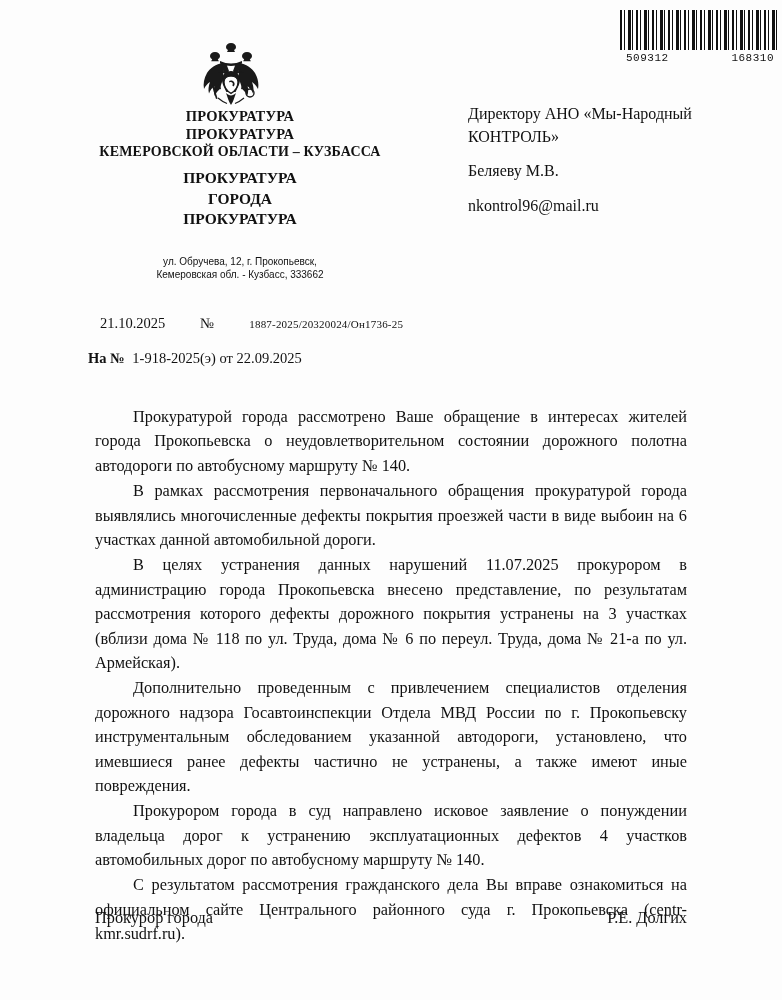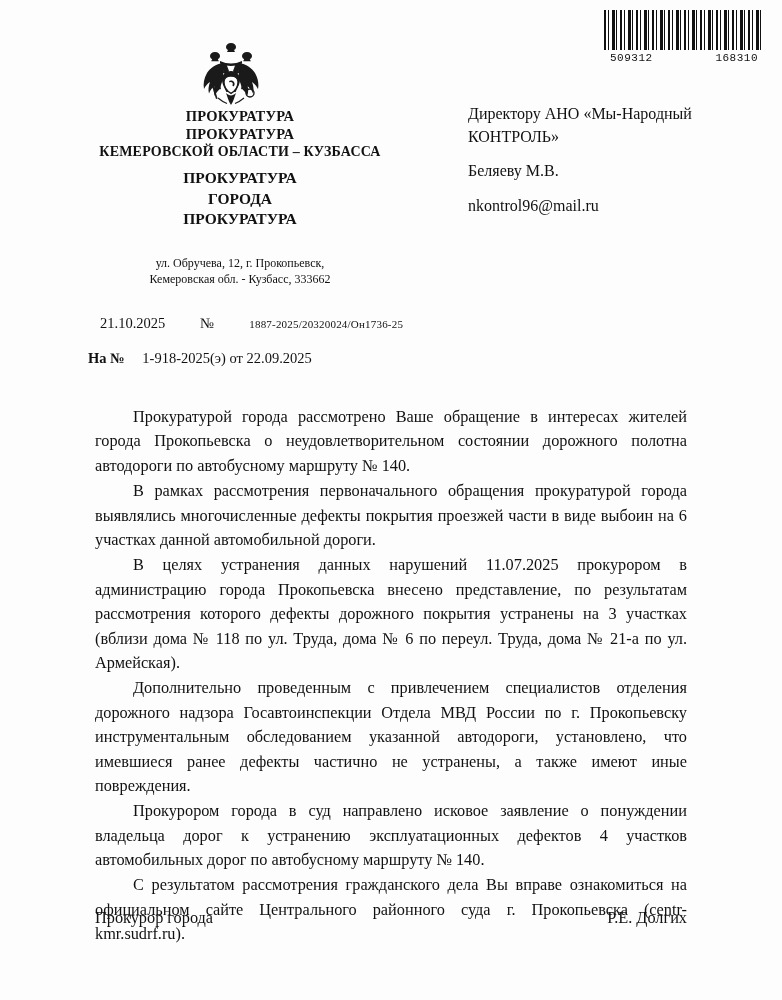--- a/index.html
+++ b/index.html
@@ -20,21 +20,21 @@
     position: relative;
     width: 782px;
     height: 1000px;
     background: #fdfdfd;
   }
 
   
   .barcode-block {
     position: absolute;
     top: 10px;
-    right: 18px;
+    right: 2px;
     width: 160px;
     text-align: left;
     margin-left: 20px;
   }
   .barcode-bars {
     height: 40px;
     width: 158px;
     background-image:
       repeating-linear-gradient(
         to right,
@@ -89,22 +89,22 @@
     font-size: 14px;
   }
   .lh-big {
     font-weight: bold;
     font-size: 15.5px;
     margin-top: 8px;
     line-height: 1.3;
   }
   .address {
     margin-top: 26px;
-    font-family: Liberation Serif, serif;
-    font-size: 12px;
+    font-family: Liberation Sans, sans-serif;
+    font-size: 10px;
     line-height: 1.35;
     color: #111;
   }
 
   
   .addressee {
     position: absolute;
     left: 468px;
     top: 103px;
     width: 280px;
@@ -140,21 +140,21 @@
     letter-spacing: 0.2px;
   }
   .refline2 {
     position: absolute;
     left: 88px;
     top: 350px;
     font-size: 14.5px;
   }
   .refline2 .na {
     font-weight: bold;
-    margin-right: 14px;
+    margin-right: 4px;
   }
 
   
   .body-text {
     position: absolute;
     left: 95px;
     top: 405px;
     width: 592px;
     font-size: 16.3px;
     line-height: 1.5;

